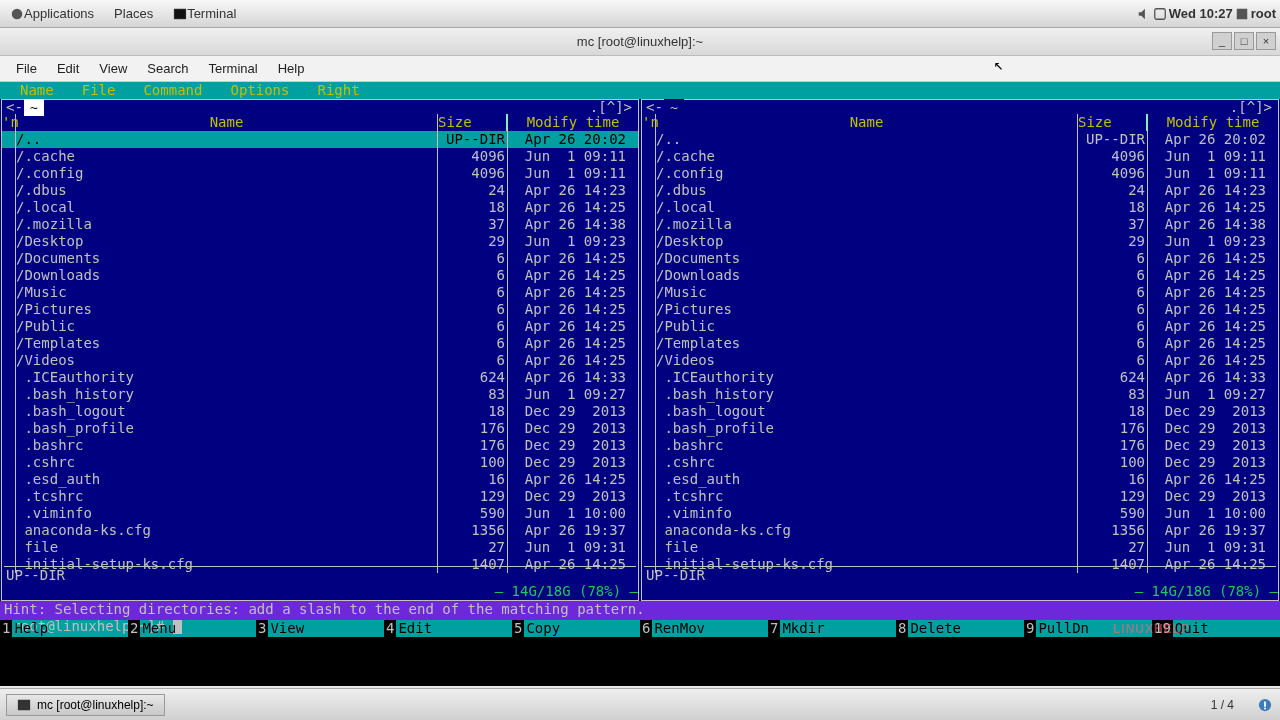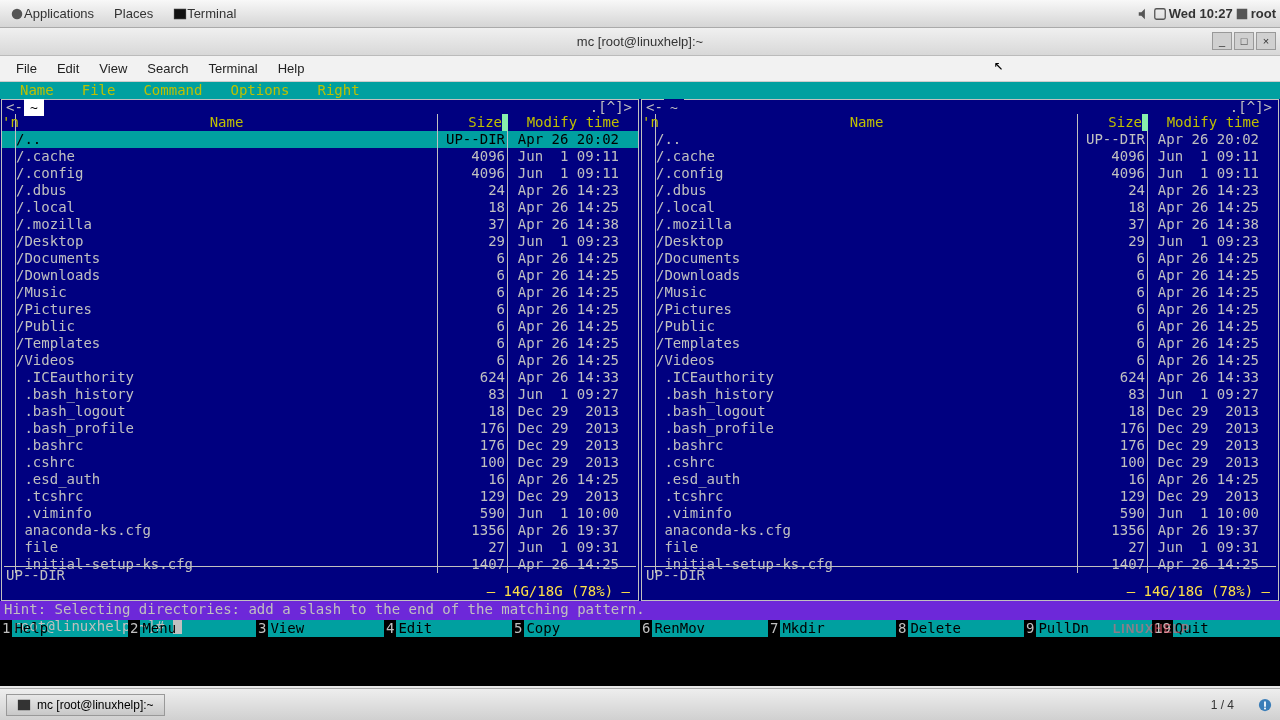--- a/index.html
+++ b/index.html
@@ -73,35 +73,35 @@
 .panel-border { border:1px solid #c0c0c0; margin:0 1px; height:100%; position:relative;}
 .path-tab {
   position:absolute; top:-1px; left:22px;
   background:#fff; color:#000; padding:0 6px; font-size:13px;
 }
 .arrow-l { position:absolute; top:-1px; left:4px; color:#c0c0c0;}
 .arrow-r { position:absolute; top:-1px; right:6px; color:#c0c0c0;}
 .cols-hdr { display:flex; color:#c0c000; height:17px; margin-top:14px;}
 .col-n { width:14px; text-align:center; border-right:1px solid #c0c0c0;}
 .col-name { flex:1; text-align:center; border-right:1px solid #c0c0c0;}
-.col-size { width:70px; text-align:right; border-right:6px solid #86efac;}
+.col-size { width:70px; text-align:left; border-right:2px solid #86efac;}
 .col-time { width:130px; text-align:center;}
 .rows { }
 .row { display:flex; height:17px; color:#c0c0c0; white-space:pre;}
 .row.sel { background:#00a0a0; color:#000;}
 .row .c1 { width:14px; border-right:1px solid #c0c0c0; overflow:hidden;}
 .row .c2 { flex:1; border-right:1px solid #c0c0c0; overflow:hidden; padding-left:0;}
 .row .c3 { width:70px; text-align:right; border-right:1px solid #c0c0c0; padding-right:2px; overflow:hidden;}
-.row .c4 { width:130px; text-align:right; padding-right:19px; overflow:hidden;}
+.row .c4 { width:130px; text-align:right; padding-right:12px; overflow:hidden;}
 .panel-status {
   position:absolute; bottom:17px; left:2px; right:2px;
   border-top:1px solid #c0c0c0; height:17px; padding-left:2px;
 }
 .panel-disk {
-  position:absolute; bottom:0; right:8px; color:#fde047;
+  position:absolute; bottom:0; right:0; color:#22c55e;
 }
 .hint-area { background:#6d28d9; color:#c0c0c0; padding:0 4px; height:19px;}
 .hint-area .prompt-line { color:#c0c0c0;}
 .cursor { display:inline-block; width:9px; height:14px; background:#c0c0c0; vertical-align:middle;}
 .fkeys { height:17px; background:#00a0a0; display:flex;}
 .fkey { flex:1; display:flex;}
 .fkey .num { background:#000; color:#c0c0c0; padding:0 2px;}
 .fkey .lab { color:#000; padding-left:2px;}
 .bottombar {
   position:absolute; bottom:0; left:0; right:0;

